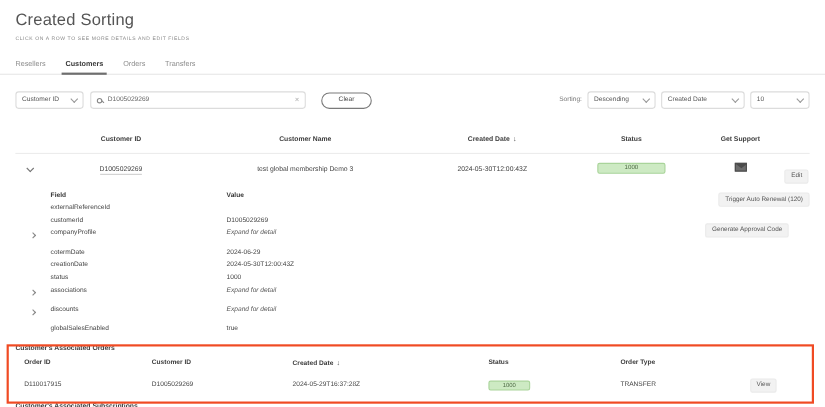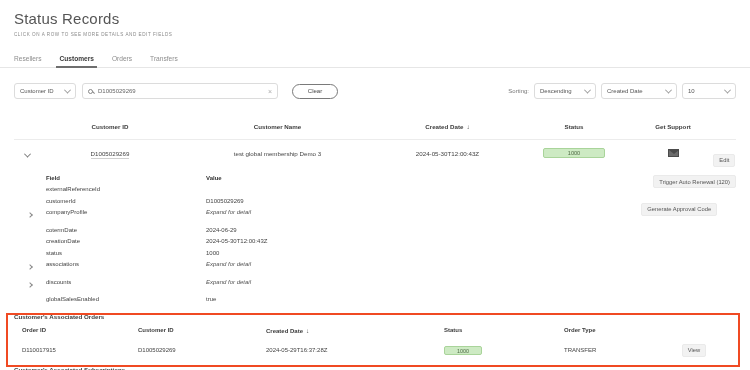--- a/index.html
+++ b/index.html
@@ -165,21 +165,21 @@
     position: absolute; left: 6px; top: 313px; width: 734px; height: 54px;
     border: 2px solid #f04a23; pointer-events: none;
   }
 </style>
 </head>
 <body>
 
 <div class="page">
 
   <div class="hdr">
-    <div class="hdr-title">Status Records</div>
+    <div class="hdr-title">Created Sorting</div>
     <div class="hdr-sub">CLICK ON A ROW TO SEE MORE DETAILS AND EDIT FIELDS</div>
   </div>
 
   <div class="tabs">
     <div class="tab">Resellers</div>
     <div class="tab active">Customers</div>
     <div class="tab">Orders</div>
     <div class="tab">Transfers</div>
   </div>
 

